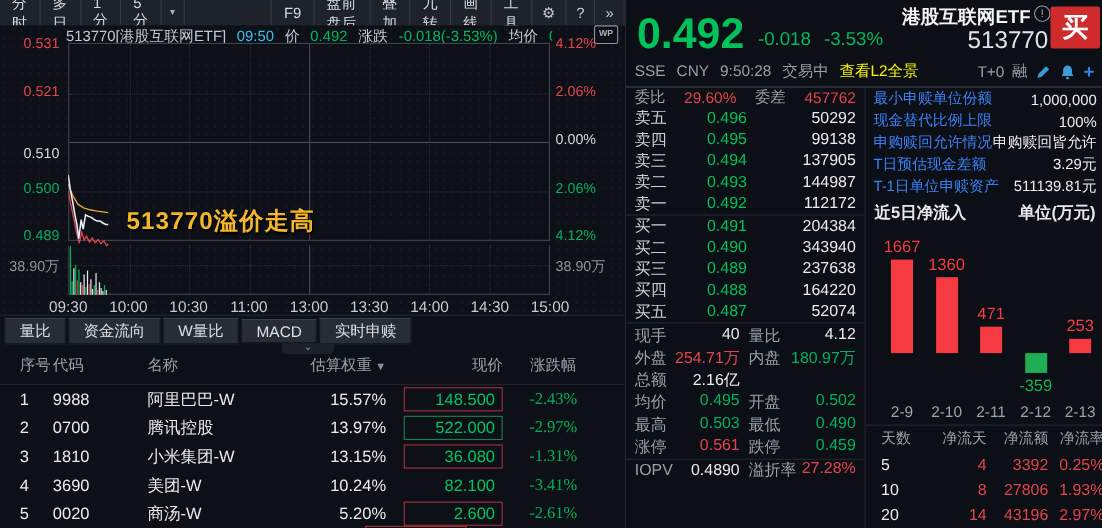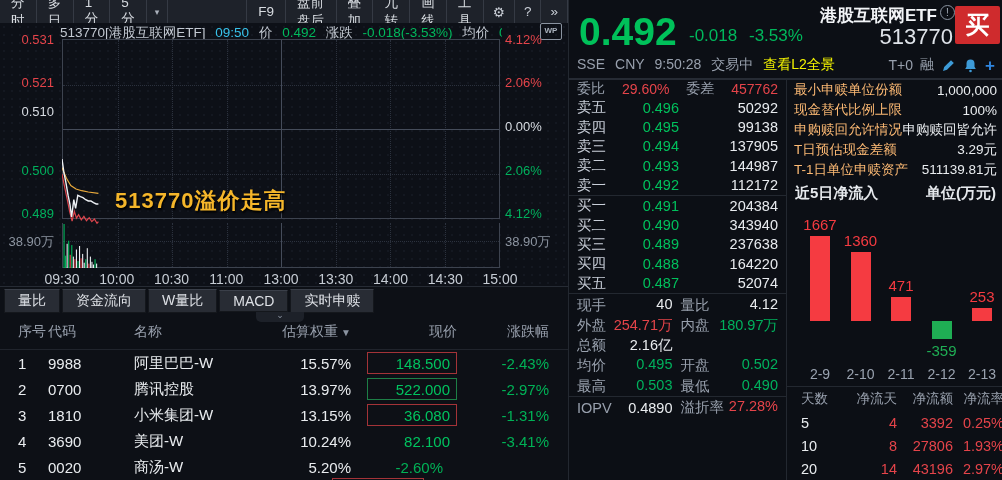--- a/index.html
+++ b/index.html
@@ -49,21 +49,21 @@
   .htable{position:absolute;left:0;top:28px;width:568px;bottom:0;}
   .h-head{display:flex;align-items:center;height:34px;font-size:14px;color:#98a0ad;border-bottom:1px solid #20242c;}
   .h-row{display:flex;align-items:center;height:26px;font-size:15px;color:#e9ecef;}
   .cel-no{width:30px;padding-left:18px;}
   .cel-code{width:66px;}
   .cel-name{width:140px;margin-left:20px;}
   .cel-w{width:77px;text-align:right;}
   .cel-price{width:96px;text-align:right;margin-left:10px;display:flex;justify-content:flex-end;}
   .pbox{width:90px;height:22px;line-height:22px;text-align:right;padding-right:6px;color:#00c35f;box-sizing:border-box;}
   .box-red{border:1px solid #a43338;} .box-green{border:1px solid #1d7f46;} .box-none{border:1px solid transparent;}
-  .cel-chg{width:92px;text-align:right;color:#00b156;}
+  .cel-chg{width:92px;text-align:center;color:#00b156;font-family:Liberation Serif, serif;}
   .sort-ico{color:#8a93a0;font-size:10px;margin-left:3px;}
   .row6-sliver{position:absolute;left:332px;bottom:0;width:92px;height:3px;border:1px solid #a43338;border-bottom:none;box-sizing:border-box;}
   
   .right{position:absolute;left:568px;top:0;width:434px;height:480px;border-left:1px solid #232830;background:#0c0f15;}
   .q-price{position:absolute;left:10px;top:10px;font-size:39px;font-weight:bold;color:#00c15a;}
   .q-chg{position:absolute;left:120px;top:26px;font-size:17px;color:#00b85c;}
   .q-pct{position:absolute;left:180px;top:26px;font-size:17px;color:#00b85c;}
   .q-name{position:absolute;right:66px;top:4px;font-size:17px;font-weight:bold;color:#f2f4f7;}
   .q-info{position:absolute;right:48px;top:5px;width:13px;height:13px;border:1px solid #8a93a0;border-radius:50%;
     color:#aab2bd;font-size:10px;text-align:center;line-height:13px;}
@@ -91,21 +91,21 @@
   #bids{border-top:1px solid #232830;}
   .stats{border-top:1px solid #232830;padding-top:1px;}
   .st-row{height:20.3px;display:flex;align-items:center;font-size:14.5px;}
   .st-row.iopv{border-top:1px solid #232830;}
   .st-cell{width:50%;display:flex;justify-content:space-between;box-sizing:border-box;}
   .st-cell.c1{padding-left:8px;padding-right:5px;}
   .st-cell.c2{padding-left:3px;padding-right:8px;}
   .st-l{color:#98a0ad;}
   .v-w{color:#e9ecef;} .v-r{color:#e5444a;} .v-g{color:#00b15d;}
   .inf-row{height:20px;display:flex;align-items:center;justify-content:space-between;font-size:13.5px;padding:0 7px;white-space:nowrap;}
-  .inf-l{color:#fdba74;} .inf-v{color:#e9ecef;}
+  .inf-l{color:#3b82f6;} .inf-v{color:#e9ecef;}
   .flow-head{position:absolute;left:0;top:102px;width:217px;height:22px;display:flex;align-items:center;
     justify-content:space-between;padding:0 8px;box-sizing:border-box;font-size:15px;font-weight:bold;color:#e6e9ed;}
   .flow-chart{position:absolute;left:0;top:126px;width:217px;height:176px;}
   .fbar{position:absolute;width:20px;}
   .fbar-lab{position:absolute;width:56px;text-align:center;font-size:15px;}
   .fdate{position:absolute;top:160px;width:44px;text-align:center;font-size:14px;color:#9aa3b0;}
   .flow-table{position:absolute;left:0;top:306px;width:217px;border-top:1px solid #232830;}
   .ft-head,.ft-row{display:grid;grid-template-columns:52px 58px 56px 51px;align-items:center;}
   .ft-head{height:24px;font-size:13.5px;color:#98a0ad;}
   .ft-row{height:23px;font-size:14.5px;}
@@ -167,21 +167,21 @@
           <div class="gl-v" style="left: 25%;"></div>
           <div class="gl-v" style="left: 37.5%;"></div>
           <div class="gl-vs" style="left: 50%;"></div>
           <div class="gl-v" style="left: 62.5%;"></div>
           <div class="gl-v" style="left: 75%;"></div>
           <div class="gl-v" style="left: 87.5%;"></div>
         </div>
       <div id="y-left">
           <span class="ylab yl-l c-r" style="top: 8.5px;">0.531</span>
           <span class="ylab yl-l c-r" style="top: 52.2px;">0.521</span>
-          <span class="ylab yl-l c-w" style="top: 81px;">0.510</span>
+          <span class="ylab yl-l c-w" style="top: 109px;">0.510</span>
           <span class="ylab yl-l c-g" style="top: 139.6px;">0.500</span>
           <span class="ylab yl-l c-g" style="top: 183.3px;">0.489</span>
         </div>
       <div id="y-right">
           <span class="ylab yl-r c-r" style="top: 8.5px;">4.12%</span>
           <span class="ylab yl-r c-r" style="top: 52.2px;">2.06%</span>
           <span class="ylab yl-r c-w" style="top: 95.9px;">0.00%</span>
           <span class="ylab yl-r c-g" style="top: 139.6px;">2.06%</span>
           <span class="ylab yl-r c-g" style="top: 183.3px;">4.12%</span>
         </div>
@@ -287,21 +287,24 @@
               <span class="cel-price">
                 <span class="pbox box-none">82.100</span>
               </span>
               <span class="cel-chg">-3.41%</span>
             </div>
             <div class="h-row">
               <span class="cel-no">5</span>
               <span class="cel-code">0020</span>
               <span class="cel-name">商汤-W</span>
               <span class="cel-w">5.20%</span>
-              <span class="cel-chg">-2.60%</span>
+              <span class="cel-price">
+                <span class="pbox box-red">2.600</span>
+              </span>
+              <span class="cel-chg">-2.61%</span>
             </div>
           </div>
         <div class="row6-sliver"></div>
       </div>
     </div>
   </div>
 
   <div class="right">
     <div class="q-price">0.492</div>
     <div class="q-chg">-0.018</div>
@@ -436,20 +439,30 @@
           <div class="st-row">
             <span class="st-cell c1">
               <span class="st-l">最高</span>
               <span class="v-g">0.503</span>
             </span>
             <span class="st-cell c2">
               <span class="st-l">最低</span>
               <span class="v-g">0.490</span>
             </span>
           </div>
+          <div class="st-row">
+            <span class="st-cell c1">
+              <span class="st-l">涨停</span>
+              <span class="v-r">0.561</span>
+            </span>
+            <span class="st-cell c2">
+              <span class="st-l">跌停</span>
+              <span class="v-g">0.459</span>
+            </span>
+          </div>
           <div class="st-row iopv">
             <span class="st-cell c1">
               <span class="st-l">IOPV</span>
               <span class="v-w">0.4890</span>
             </span>
             <span class="st-cell c2">
               <span class="st-l">溢折率</span>
               <span class="v-r">27.28%</span>
             </span>
           </div>

